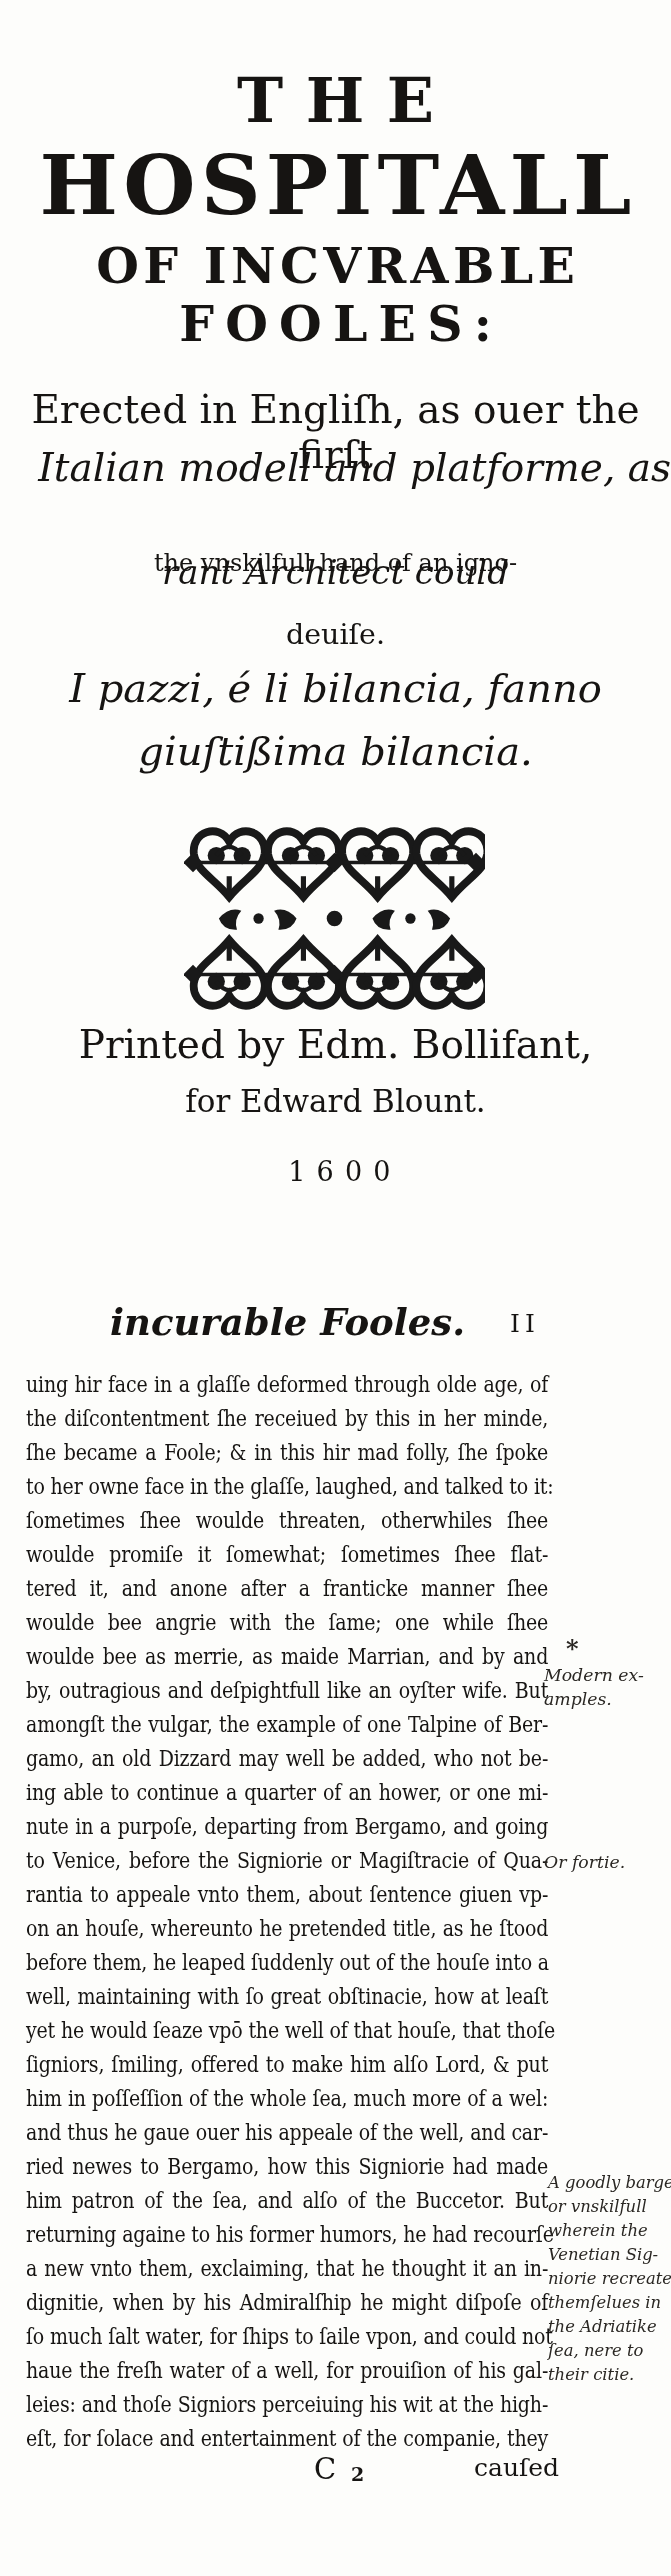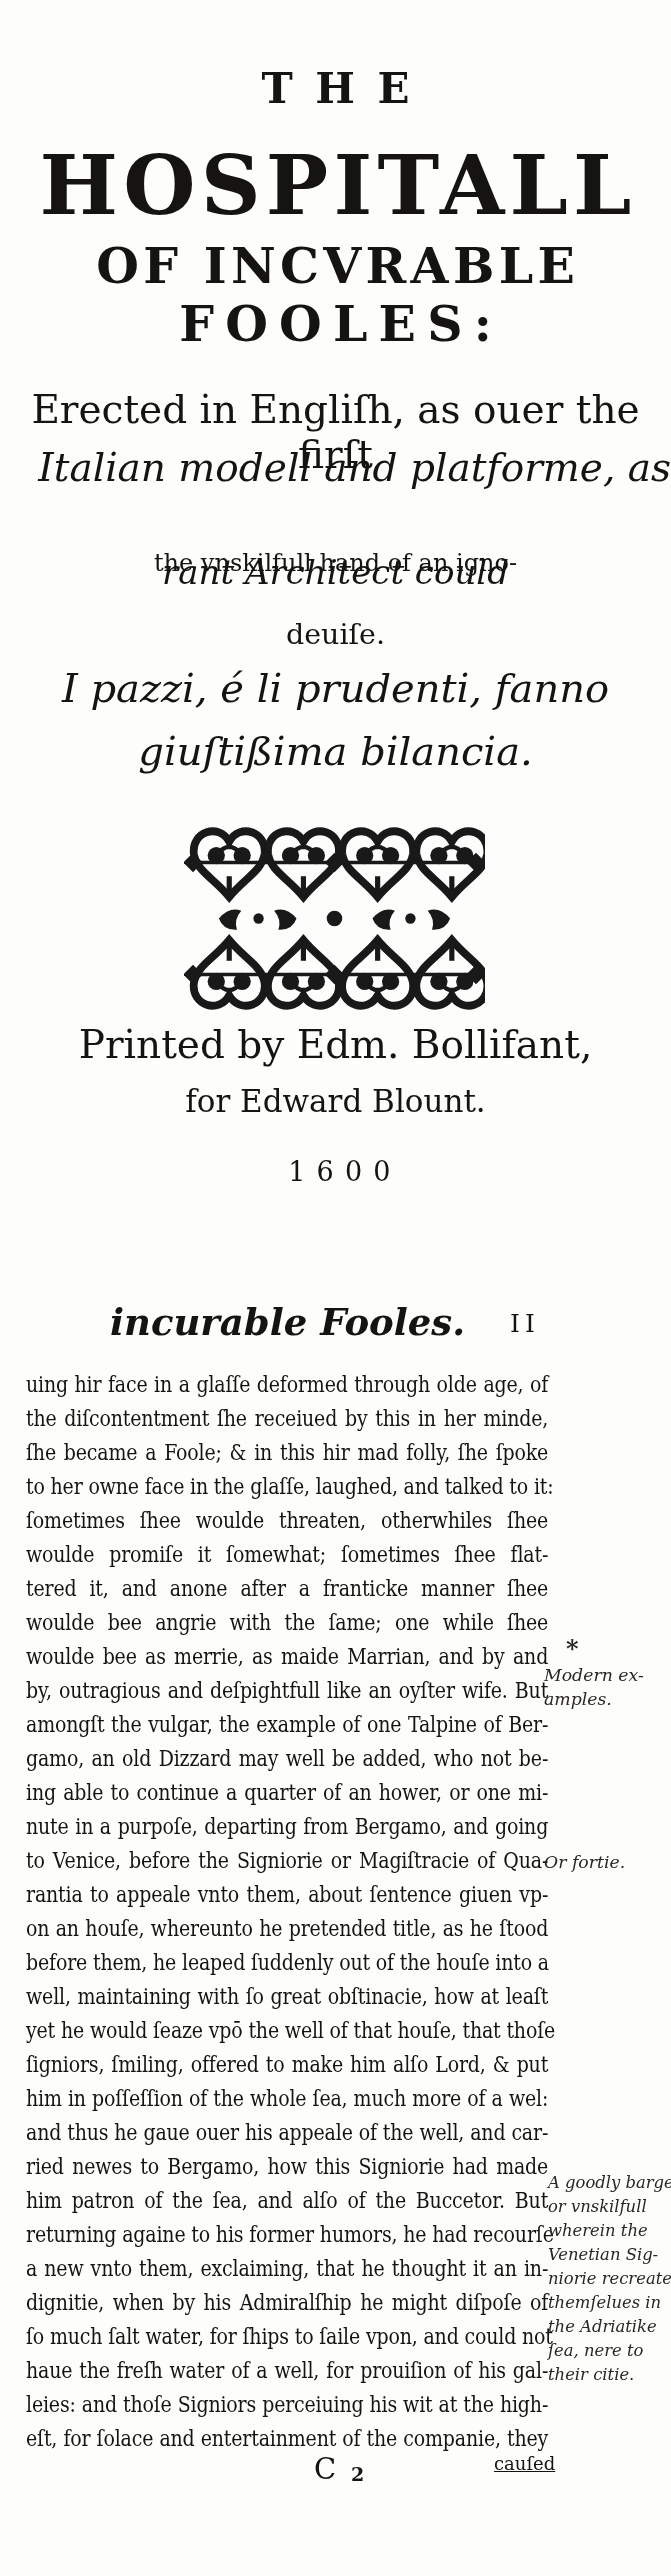--- a/index.html
+++ b/index.html
@@ -9,21 +9,21 @@
     margin:0 auto;
     background:#fdfdfb;
     color:#161412;
     font-family:"DejaVu Serif","Liberation Serif",serif;
     overflow:hidden;
   }
   .abs{position:absolute;}
   .c{left:0;right:0;text-align:center;}
 
   
-  .t1{top:64px;font-size:42px;letter-spacing:22.5px;padding-left:22.5px;font-weight:bold;}
+  .t1{top:64px;font-size:62px;letter-spacing:22.5px;padding-left:22.5px;font-weight:bold;}
   .t2{top:136px;font-size:83px;letter-spacing:5.2px;padding-left:5.2px;font-weight:bold;}
   .t3{top:237px;font-size:49px;letter-spacing:4.3px;padding-left:4.3px;font-weight:bold;}
   .t4{top:295px;font-size:49px;letter-spacing:11.2px;padding-left:11.2px;font-weight:bold;}
   .sub1{top:387px;font-size:39px;}
   .sub2{top:445px;font-size:39px;font-style:italic;text-align:right;}
   .sub3{top:504px;font-size:24px;margin-top:45px;}
   .sub4{top:552px;font-size:34px;font-style:italic;}
   .sub5{top:594px;font-size:28.5px;margin-top:24px;}
   .motto1{top:665px;font-size:40px;font-style:italic;}
   .motto2{top:728px;font-size:40px;font-style:italic;}
@@ -47,40 +47,40 @@
   }
   .mnote{font-style:italic;color:#2a2723;}
   .mstar{left:566px;top:1634px;font-size:24px;font-weight:bold;font-style:normal;}
   .mnote1{left:544px;top:1663px;width:127px;}
   .mnote2{left:544px;top:1850px;width:127px;}
   .mnote3{left:548px;top:2171px;width:125px;}
   .mline{display:block;font-size:17.3px;line-height:24px;white-space:nowrap;}
   .mnote3 .mline{font-size:16.4px;line-height:24px;}
   .sig-c{left:314px;top:2452px;font-size:29px;}
   .sig-n{left:351px;top:2463px;font-size:19px;font-weight:bold;}
-  .catchword{left:494px;top:2453px;font-size:18px;text-decoration:underline;}
+  .catchword{left:474px;top:2453px;font-size:25px;}
 </style>
 </head>
 <body>
 
 <div class="page">
 
   <section>
     <div class="abs c t1">THE</div>
     <div class="abs c t2">HOSPITALL</div>
     <div class="abs c t3">OF INCVRABLE</div>
     <div class="abs c t4">FOOLES:</div>
 
     <div class="abs c sub1">Erected in Engliſh, as ouer the firſt</div>
     <div class="abs c sub2">Italian modell and platforme, as</div>
     <div class="abs c sub3">the vnskilfull hand of an igno-</div>
     <div class="abs c sub4">rant Architect could</div>
     <div class="abs c sub5">deuiſe.</div>
 
-    <div class="abs c motto1">I pazzi, é li prudenti, fanno</div>
+    <div class="abs c motto1">I pazzi, é li bilancia, fanno</div>
     <div class="abs c motto2">giuſtißima bilancia.</div>
 
     <div class="abs ornament">
       <svg width="301" height="195" viewBox="0 0 348 226" xmlns="http://www.w3.org/2000/svg" fill="currentColor">
         <defs>
           <g id="fl">
             <path d="M42 12 C54 -10 86 0 83 26 C80 46 60 54 42 76 C24 54 4 46 1 26 C-2 0 30 -10 42 12 Z" fill="none" stroke="currentColor" stroke-width="9"></path>
             <circle cx="27" cy="28" r="10"></circle>
             <circle cx="57" cy="28" r="10"></circle>
             <path d="M27 28 Q42 8 57 28" fill="none" stroke="currentColor" stroke-width="5"></path>

